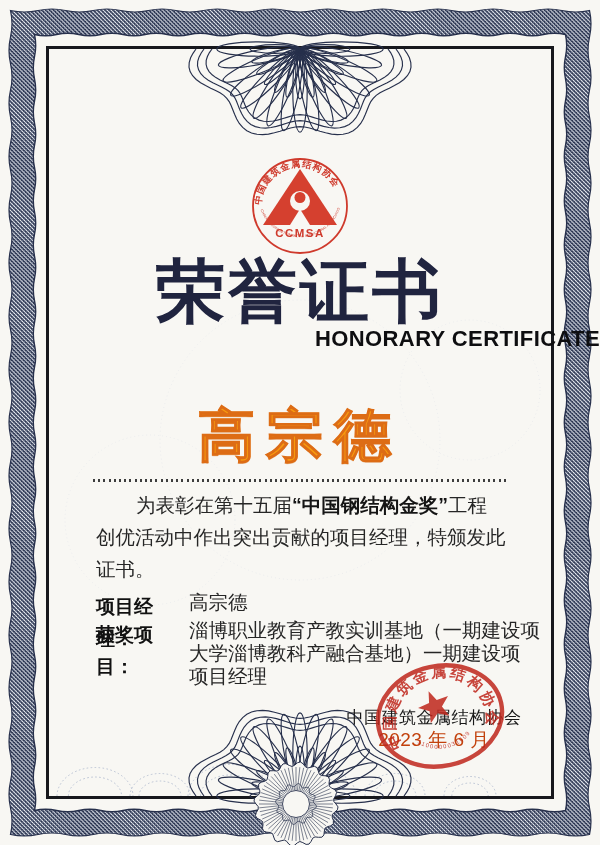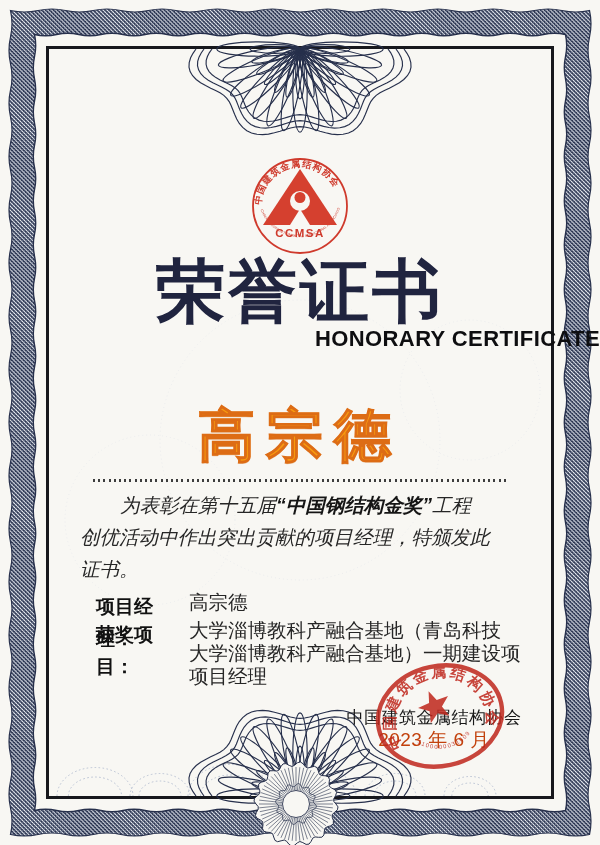--- a/index.html
+++ b/index.html
@@ -26,21 +26,21 @@
     left:0;top:398px;width:600px;text-align:center;
     font-size:57px;font-weight:800;letter-spacing:11px;
     color:#f69a10;
     -webkit-text-stroke:1px #dd6c15;
     text-shadow:0 1px 0 rgba(205,100,20,.35);
   }
   .dotted-rule{
     left:93px;top:479px;width:413px;height:3px;
     background:repeating-linear-gradient(90deg,#3d3d3d 0 2px,transparent 2px 5.2px);
   }
-  .body-block{left:80px;top:489px;width:432px;color:#262626;font-style:italic;}
+  .body-block{left:96px;top:489px;width:432px;color:#262626;}
   .body-line{font-size:19.5px;line-height:32px;white-space:nowrap;}
   .body-line.indent{padding-left:40px;}
   .seg-bold{font-weight:800;color:#151515;}
   .field-row{left:96px;color:#262626;display:flex;}
   .field-label{font-size:19px;font-weight:800;color:#111;width:92px;flex:0 0 92px;line-height:32px;}
   .field-value{font-size:19.5px;line-height:23px;padding-left:1px;}
   .field-value .vline{white-space:nowrap;}
   #field-row-0{top:591px;}
   #field-row-1{top:619px;}
   .issuer{
@@ -266,21 +266,21 @@
   <div id="field-row-0" class="abs field-row">
     <div class="field-label">项目经理：</div>
     <div class="field-value">
       <div class="vline">高宗德</div>
     </div>
   </div>
 
   <div id="field-row-1" class="abs field-row">
     <div class="field-label">获奖项目：</div>
     <div class="field-value">
-      <div class="vline">大学淄博教科产融合基地（青岛科技</div>
+      <div class="vline">淄博职业教育产教实训基地（一期建设项</div>
       <div class="vline">大学淄博教科产融合基地）一期建设项</div>
       <div class="vline">项目经理</div>
     </div>
   </div>
 
   <div class="abs issuer">中国建筑金属结构协会</div>
   <div class="abs date">2023 年 6 月</div>
 </div>
 
 <svg id="seal-svg" width="600" height="845" viewBox="0 0 600 845">

